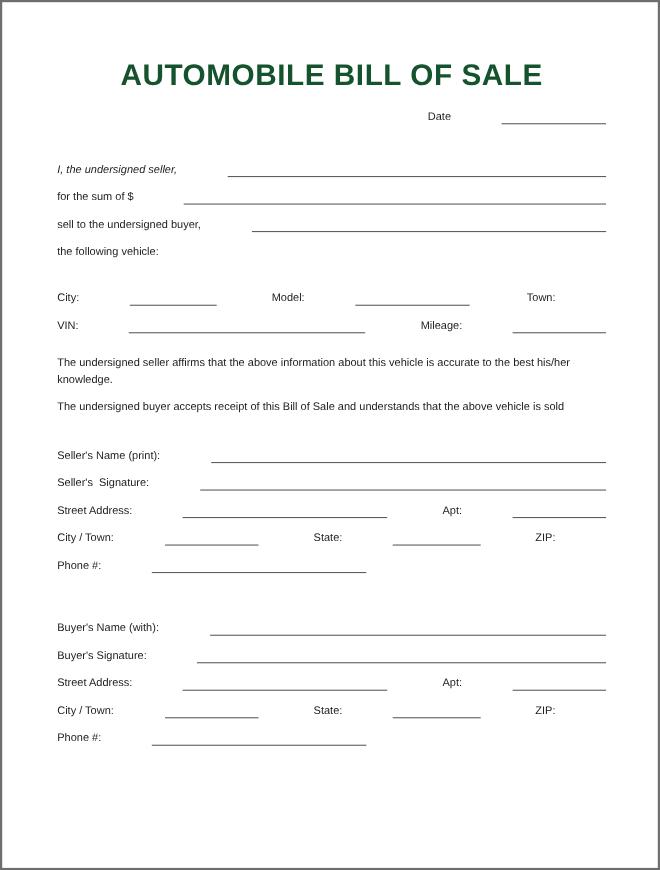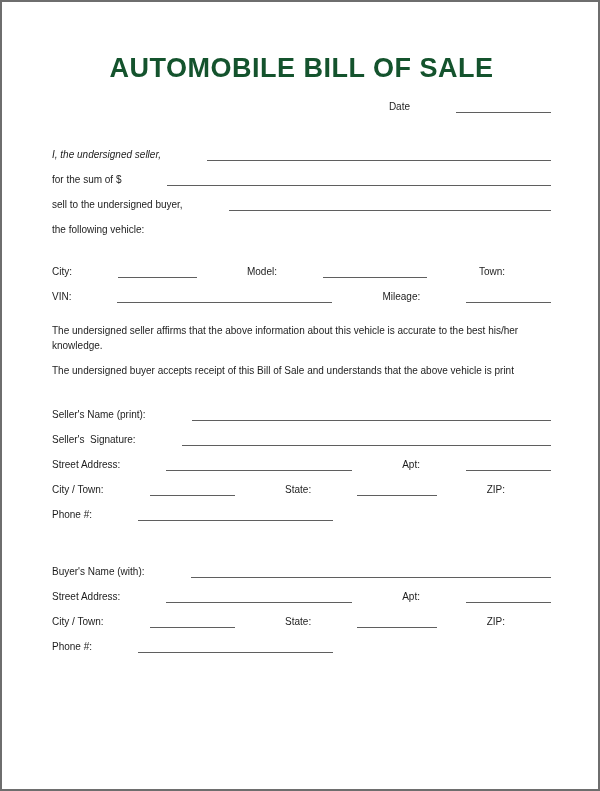--- a/index.html
+++ b/index.html
@@ -112,21 +112,21 @@
     <span class="flabel ml12">Mileage:</span>
     <span class="fline fl-flex"></span>
   </div>
 
   <p class="para p1">
       <span>The undersigned seller affirms that the above information about this vehicle is accurate to the best his/her</span>
       <span>knowledge.</span>
     </p>
 
   <p class="para p2">
-      <span>The undersigned buyer accepts receipt of this Bill of Sale and understands that the above vehicle is print</span>
+      <span>The undersigned buyer accepts receipt of this Bill of Sale and understands that the above vehicle is sold</span>
     </p>
 
   <div class="row mt30">
     <span class="flabel">Seller's Name (print):</span>
     <span class="fline fl-flex"></span>
   </div>
 
   <div class="row mt12">
     <span class="flabel">Seller's  Signature:</span>
     <span class="fline fl-flex"></span>
@@ -151,20 +151,24 @@
   <div class="row mt12">
     <span class="flabel">Phone #:</span>
     <span class="fline w-phone"></span>
   </div>
 
   <div class="row mt44">
     <span class="flabel">Buyer's Name (with):</span>
     <span class="fline fl-flex"></span>
   </div>
 
+  <div class="row mt12">
+    <span class="flabel">Buyer's Signature:</span>
+    <span class="fline fl-flex"></span>
+  </div>
 
   <div class="row mt12">
     <span class="flabel">Street Address:</span>
     <span class="fline fl-flex"></span>
     <span class="flabel ml12">Apt:</span>
     <span class="fline w-apt"></span>
   </div>
 
   <div class="row mt12">
     <span class="flabel">City / Town:</span>

